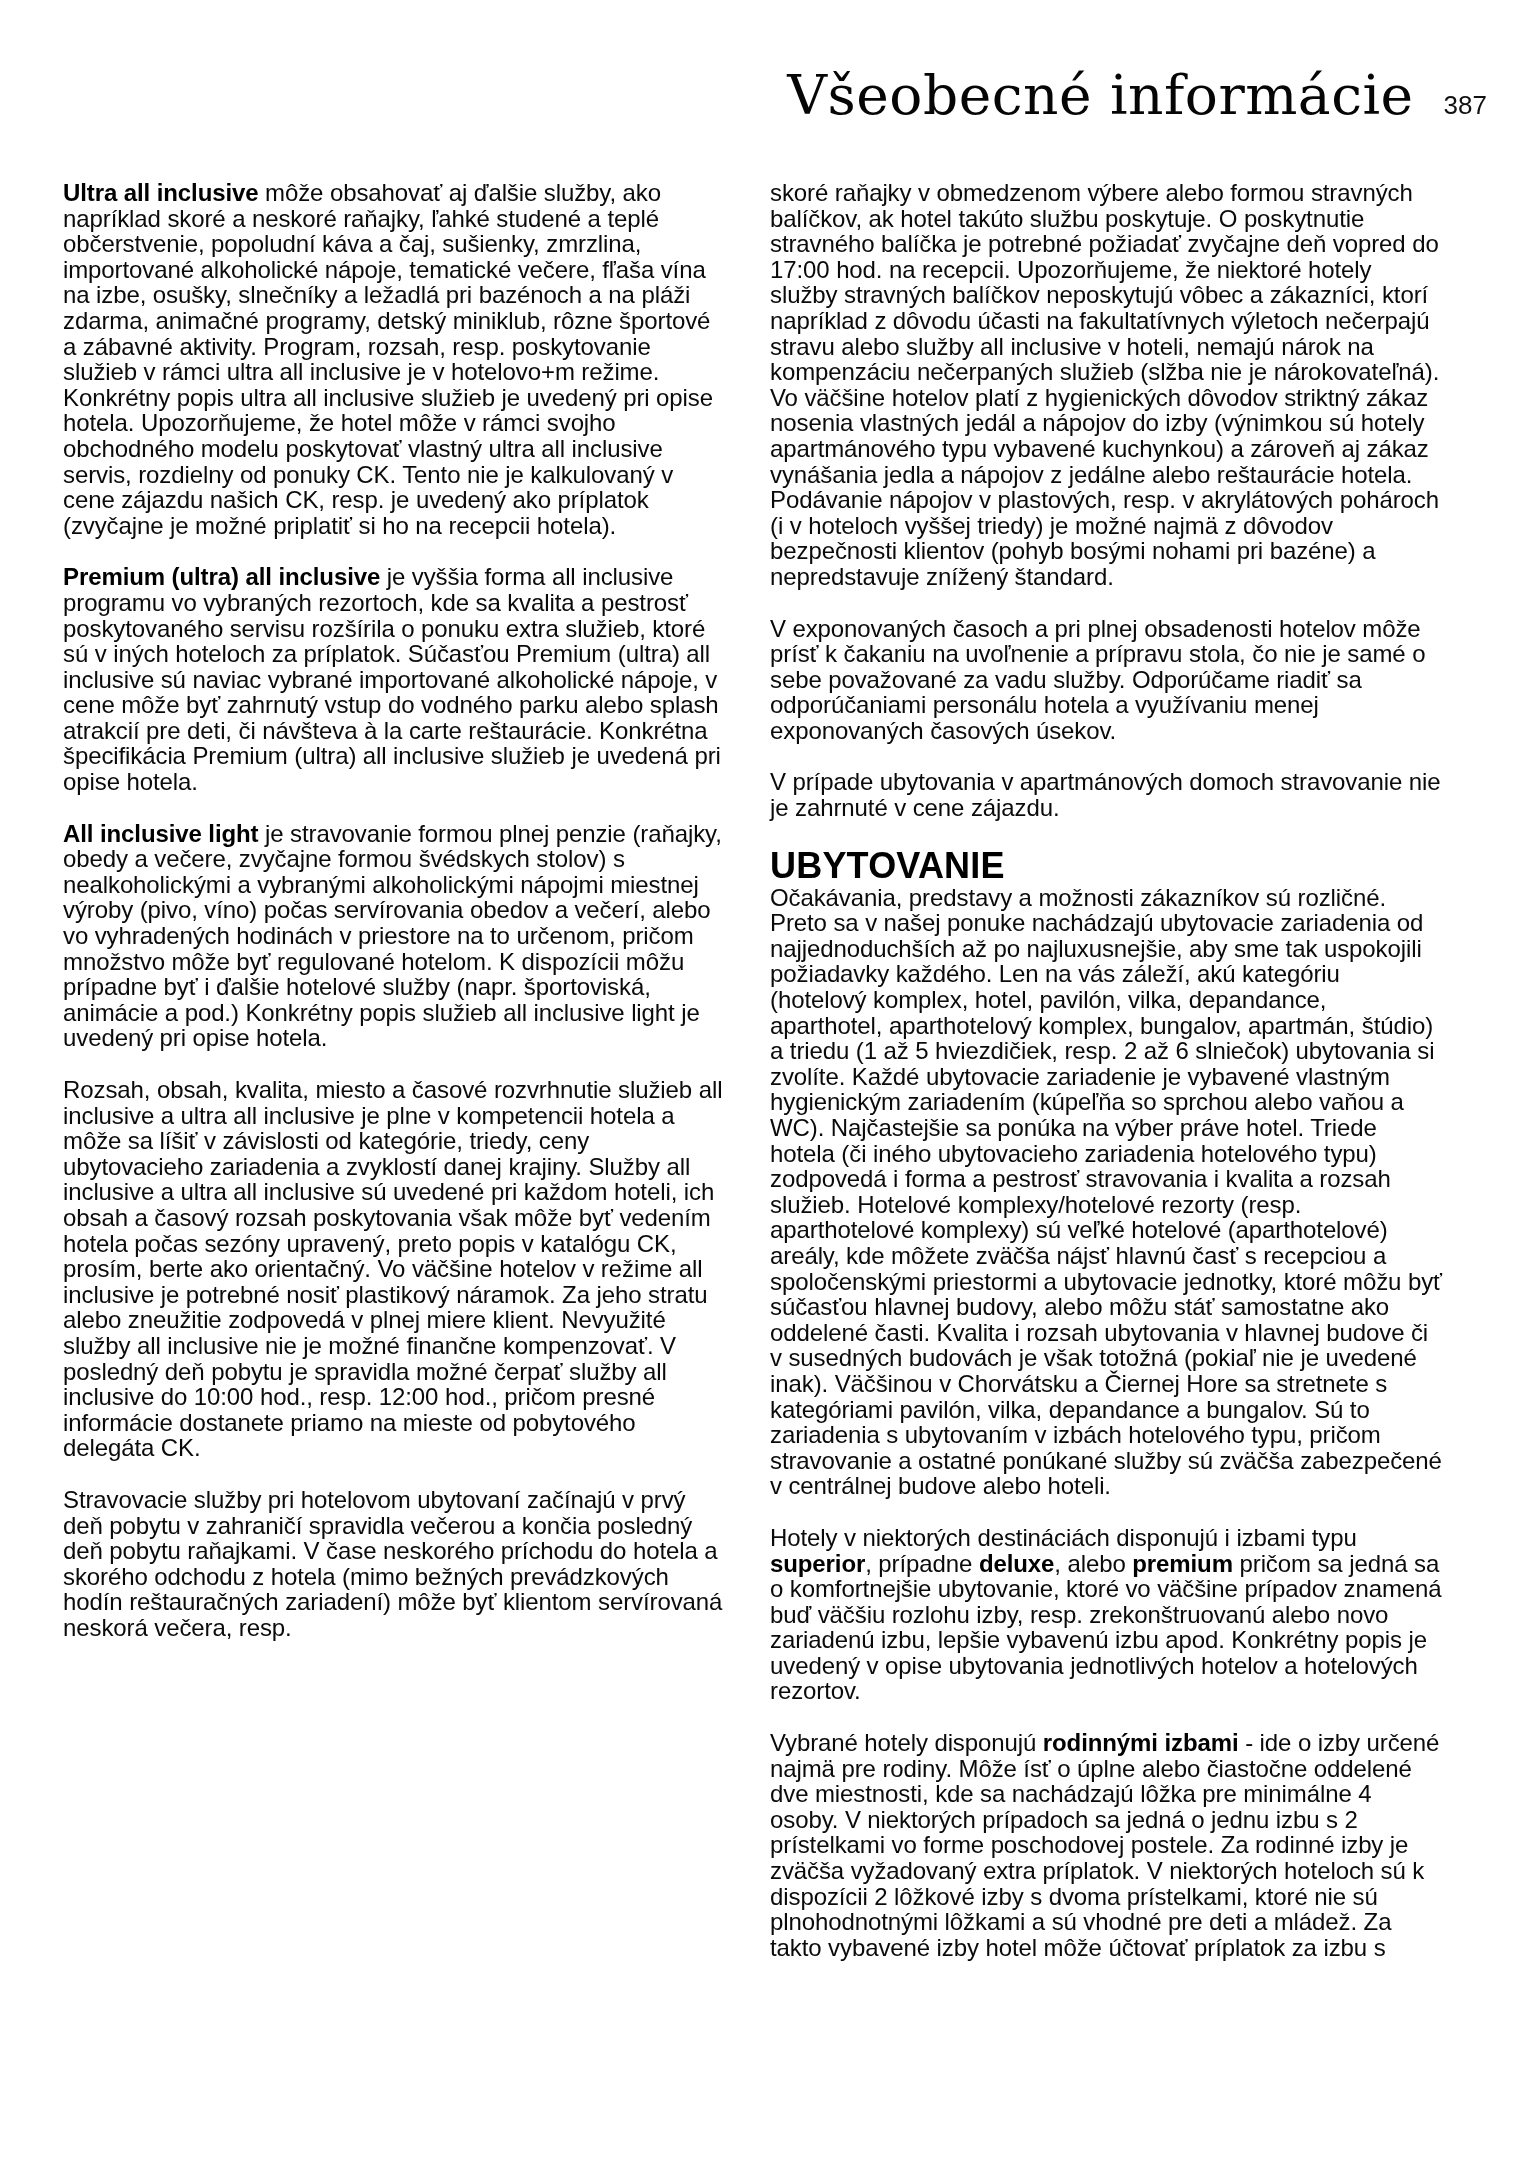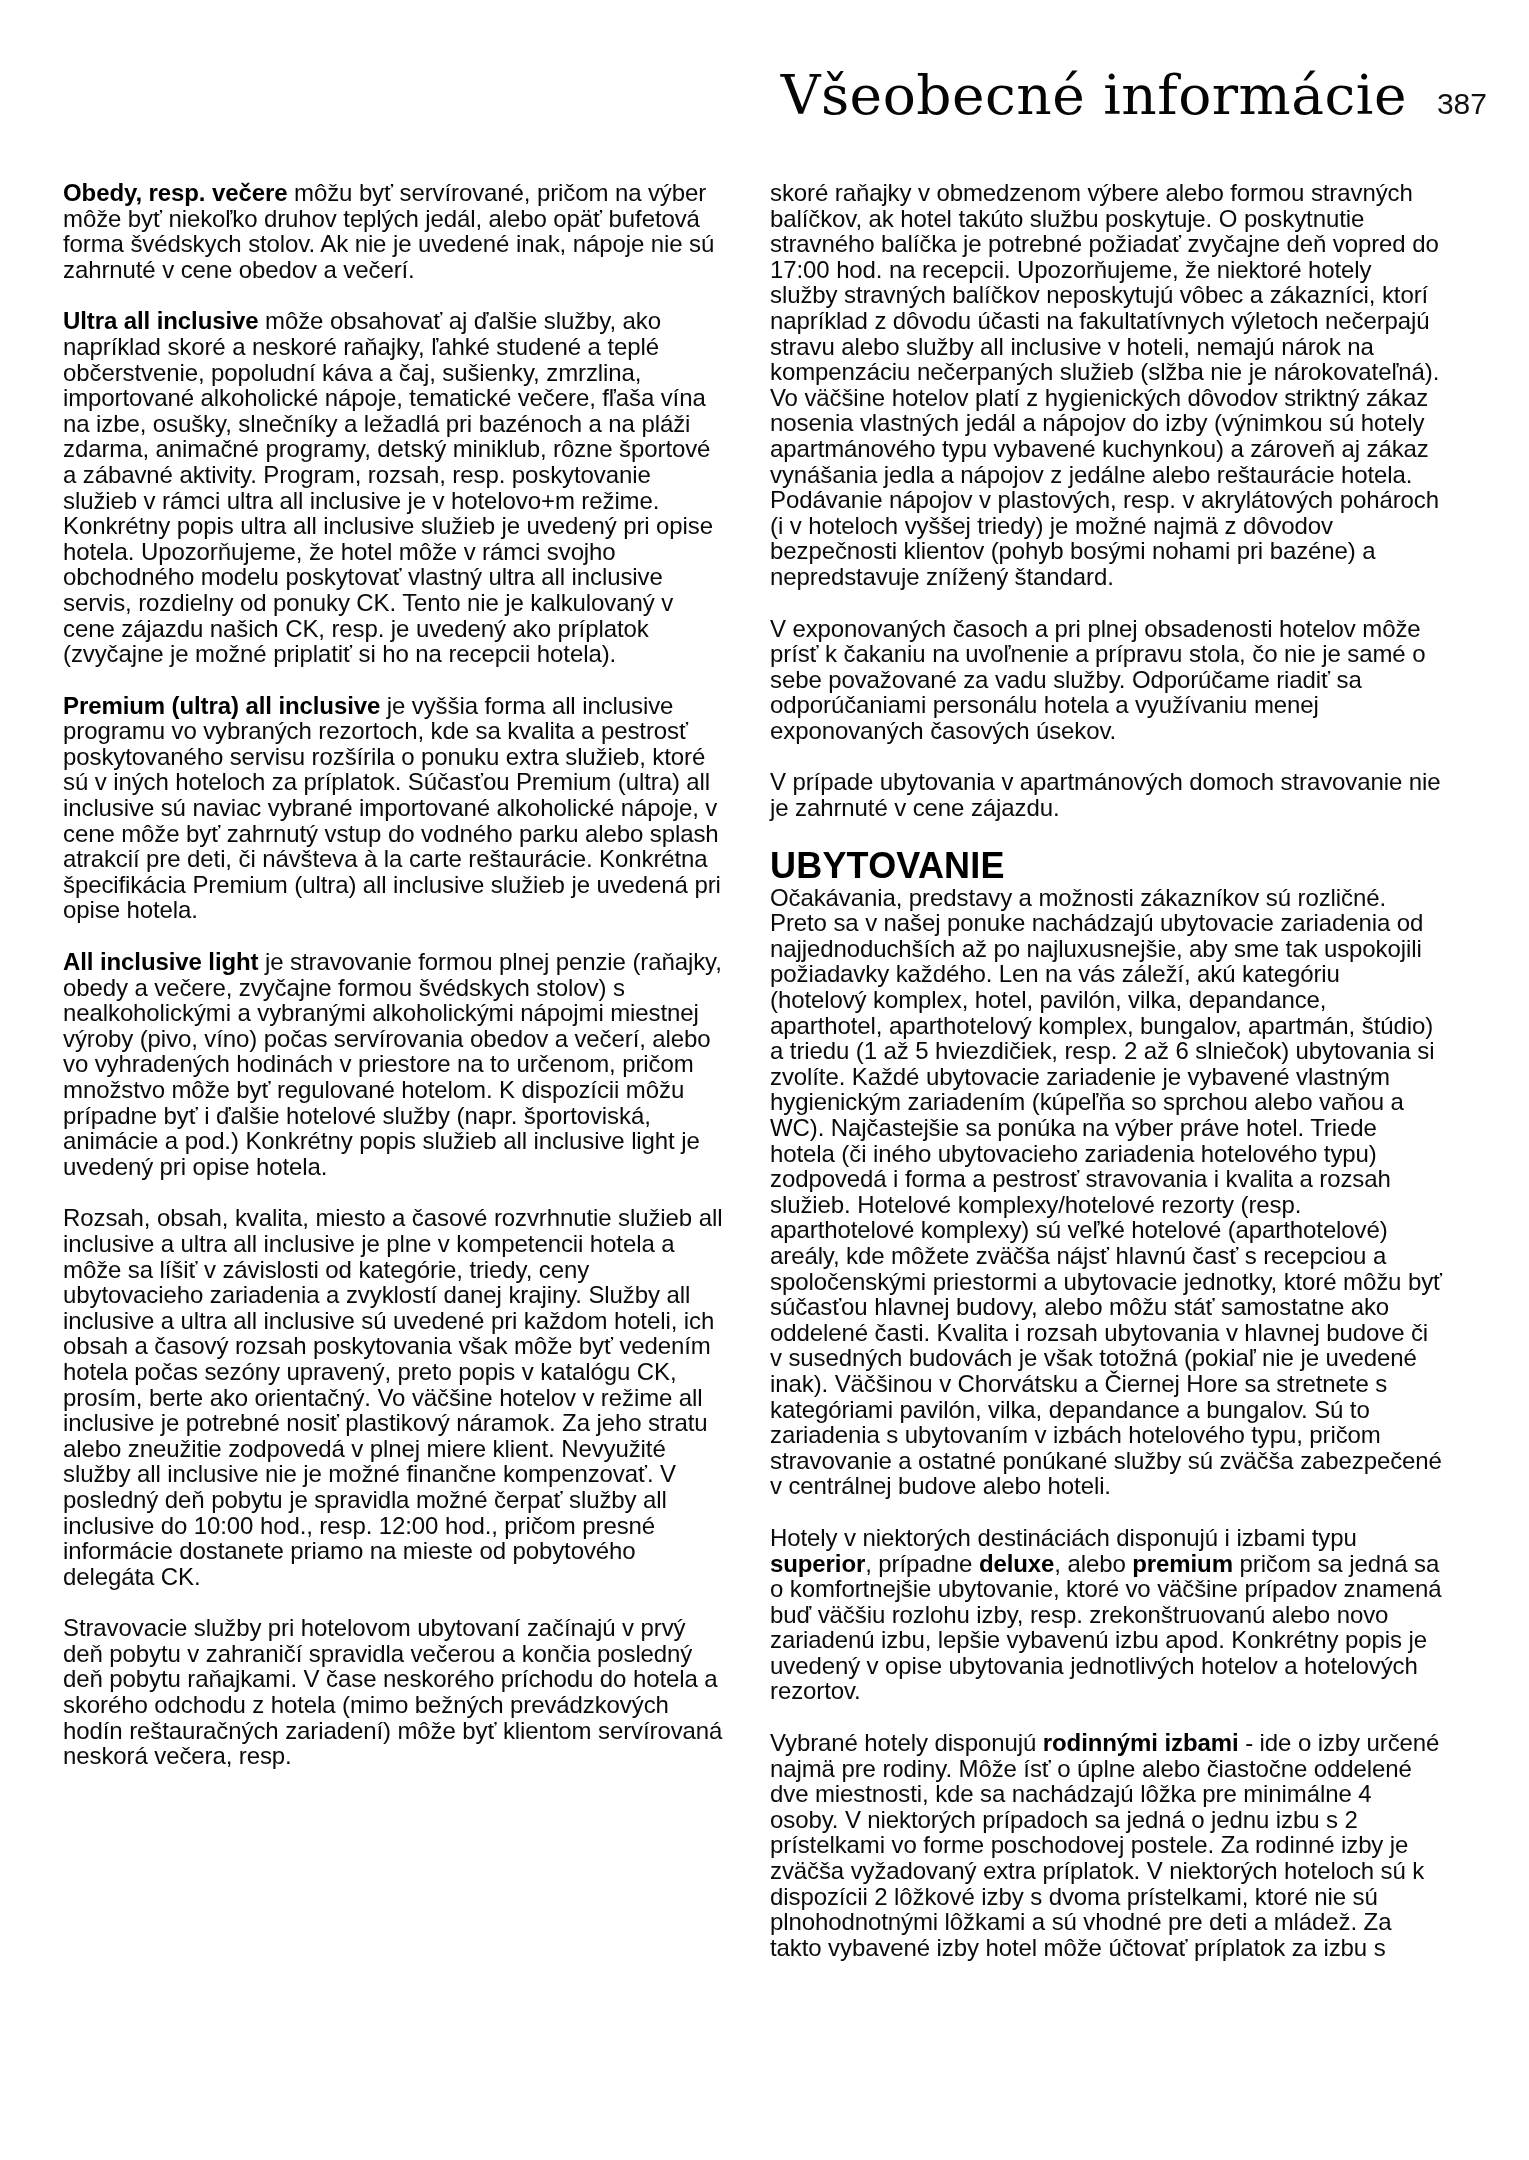--- a/index.html
+++ b/index.html
@@ -24,21 +24,21 @@
   }
   .doc-title{
     font-family:"DejaVu Serif", serif;
     font-weight:400;
     font-size:55px;
     line-height:1;
     letter-spacing:0.5px;
     color:#050505;
   }
   .page-number{
-    font-size:30px;
+    font-size:26px;
     line-height:1;
     color:#111;
   }
   .col{
     position:absolute;
     top:180px;
     font-size:24px;
     line-height:25.6px;
     letter-spacing:-0.1px;
     color:#0a0a0a;
@@ -63,21 +63,20 @@
 <body>
 
 <div class="page">
 
   <div class="title-row">
     <span class="doc-title">Všeobecné informácie</span>
     <span class="page-number">387</span>
   </div>
 
   <div class="col col-left">
-      <p><span class="b">Obedy, resp. večere</span><span> môžu byť servírované, pričom na výber môže byť niekoľko druhov teplých jedál, alebo opäť bufetová forma švédskych stolov. Ak nie je uvedené inak, nápoje nie sú zahrnuté v cene obedov a večerí.</span></p>
       <p><span class="b">Ultra all inclusive</span><span> môže obsahovať aj ďalšie služby, ako napríklad skoré a neskoré raňajky, ľahké studené a teplé občerstvenie, popoludní káva a čaj, sušienky, zmrzlina, importované alkoholické nápoje, tematické večere, fľaša vína na izbe, osušky, slnečníky a ležadlá pri bazénoch a na pláži zdarma, animačné programy, detský miniklub, rôzne športové a zábavné aktivity. Program, rozsah, resp. poskytovanie služieb v rámci ultra all inclusive je v hotelovo+m režime. Konkrétny popis ultra all inclusive služieb je uvedený pri opise hotela. Upozorňujeme, že hotel môže v rámci svojho obchodného modelu poskytovať vlastný ultra all inclusive servis, rozdielny od ponuky CK. Tento nie je kalkulovaný v cene zájazdu našich CK, resp. je uvedený ako príplatok (zvyčajne je možné priplatiť si ho na recepcii hotela).</span></p>
       <p><span class="b">Premium (ultra) all inclusive</span><span> je vyššia forma all inclusive programu vo vybraných rezortoch, kde sa kvalita a pestrosť poskytovaného servisu rozšírila o ponuku extra služieb, ktoré sú v iných hoteloch za príplatok. Súčasťou Premium (ultra) all inclusive sú naviac vybrané importované alkoholické nápoje, v cene môže byť zahrnutý vstup do vodného parku alebo splash atrakcií pre deti, či návšteva à la carte reštaurácie. Konkrétna špecifikácia Premium (ultra) all inclusive služieb je uvedená pri opise hotela.</span></p>
       <p><span class="b">All inclusive light</span><span> je stravovanie formou plnej penzie (raňajky, obedy a večere, zvyčajne formou švédskych stolov) s nealkoholickými a vybranými alkoholickými nápojmi miestnej výroby (pivo, víno) počas servírovania obedov a večerí, alebo vo vyhradených hodinách v priestore na to určenom, pričom množstvo môže byť regulované hotelom. K dispozícii môžu prípadne byť i ďalšie hotelové služby (napr. športoviská, animácie a pod.) Konkrétny popis služieb all inclusive light je uvedený pri opise hotela.</span></p>
       <p><span>Rozsah, obsah, kvalita, miesto a časové rozvrhnutie služieb all inclusive a ultra all inclusive je plne v kompetencii hotela a môže sa líšiť v závislosti od kategórie, triedy, ceny ubytovacieho zariadenia a zvyklostí danej krajiny. Služby all inclusive a ultra all inclusive sú uvedené pri každom hoteli, ich obsah a časový rozsah poskytovania však môže byť vedením hotela počas sezóny upravený, preto popis v katalógu CK, prosím, berte ako orientačný. Vo väčšine hotelov v režime all inclusive je potrebné nosiť plastikový náramok. Za jeho stratu alebo zneužitie zodpovedá v plnej miere klient. Nevyužité služby all inclusive nie je možné finančne kompenzovať. V posledný deň pobytu je spravidla možné čerpať služby all inclusive do 10:00 hod., resp. 12:00 hod., pričom presné informácie dostanete priamo na mieste od pobytového delegáta CK.</span></p>
       <p><span>Stravovacie služby pri hotelovom ubytovaní začínajú v prvý deň pobytu v zahraničí spravidla večerou a končia posledný deň pobytu raňajkami. V čase neskorého príchodu do hotela a skorého odchodu z hotela (mimo bežných prevádzkových hodín reštauračných zariadení) môže byť klientom servírovaná neskorá večera, resp.</span></p>
     </div>
 
   <div class="col col-right">
       <p><span>skoré raňajky v obmedzenom výbere alebo formou stravných balíčkov, ak hotel takúto službu poskytuje. O poskytnutie stravného balíčka je potrebné požiadať zvyčajne deň vopred do 17:00 hod. na recepcii. Upozorňujeme, že niektoré hotely služby stravných balíčkov neposkytujú vôbec a zákazníci, ktorí napríklad z dôvodu účasti na fakultatívnych výletoch nečerpajú stravu alebo služby all inclusive v hoteli, nemajú nárok na kompenzáciu nečerpaných služieb (slžba nie je nárokovateľná). Vo väčšine hotelov platí z hygienických dôvodov striktný zákaz nosenia vlastných jedál a nápojov do izby (výnimkou sú hotely apartmánového typu vybavené kuchynkou) a zároveň aj zákaz vynášania jedla a nápojov z jedálne alebo reštaurácie hotela. Podávanie nápojov v plastových, resp. v akrylátových pohároch (i v hoteloch vyššej triedy) je možné najmä z dôvodov bezpečnosti klientov (pohyb bosými nohami pri bazéne) a nepredstavuje znížený štandard.</span></p>
       <p><span>V exponovaných časoch a pri plnej obsadenosti hotelov môže prísť k čakaniu na uvoľnenie a prípravu stola, čo nie je samé o sebe považované za vadu služby. Odporúčame riadiť sa odporúčaniami personálu hotela a využívaniu menej exponovaných časových úsekov.</span></p>

